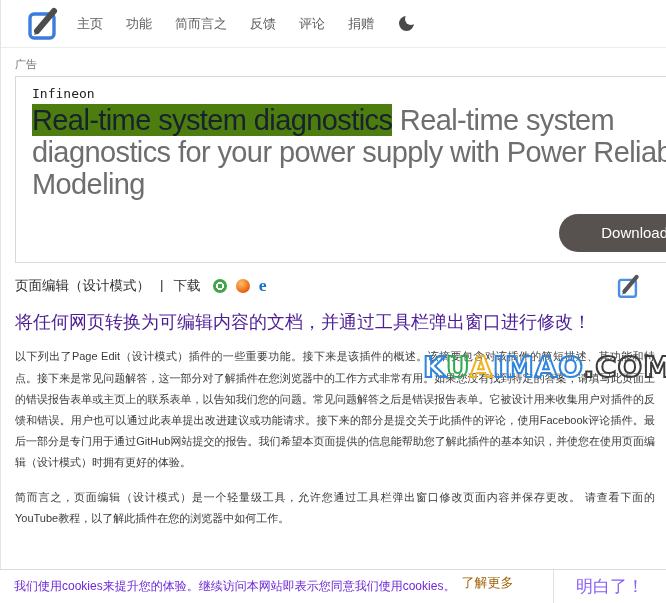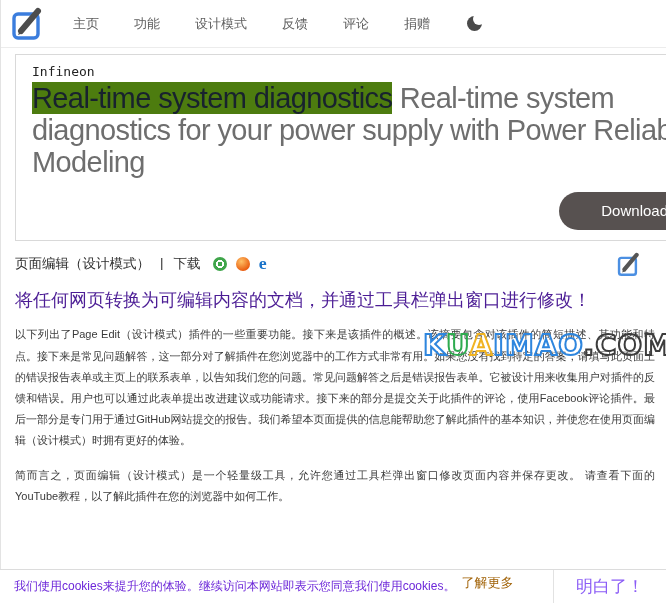--- a/index.html
+++ b/index.html
@@ -1,22 +1,22 @@
 <!DOCTYPE html>
 <html><head>
 <meta charset="utf-8">
 <style>
   * { margin:0; padding:0; box-sizing:border-box; }
   html,body { width:666px; height:603px; overflow:hidden; background:#fff;
     font-family:"Liberation Sans","DejaVu Sans",sans-serif; color:#3a3a3a; }
   body { border-left:1px solid #e3e3e3; position:relative; }
 
   
-  .navbar { height:48px; display:flex; align-items:center; padding:0 4px;
-    border-bottom:1px solid #ececec; background:#fff;gap:12px; }
+  .navbar { height:48px; display:flex; align-items:center; padding:0 20px;
+    border-bottom:1px solid #ececec; background:#fff; }
   .logo { width:34px; height:34px; margin:0 14px 0 6px; position:relative; flex:0 0 auto; cursor:pointer; }
   .nav-item { font-size:13px; color:#5f5f5f; margin:0 19px 0 0; padding:6px 2px; cursor:pointer; white-space:nowrap; }
   .moon { width:15px; height:15px; border-radius:50%; background:#4a4a4a; position:relative; margin-left:4px; cursor:pointer; }
   .moon::after { content:""; position:absolute; width:12px; height:12px; border-radius:50%;
     background:#fff; top:-3px; right:-3px; }
 
   
   .content { padding:6px 0 0 14px; }
   .ad-label { font-size:11px; color:#7a7a7a; margin:3px 0 4px 0; }
 
@@ -66,29 +66,30 @@
 <div class="navbar">
   <div class="logo">
     <svg width="34" height="34" viewBox="0 0 34 34">
       <rect x="3" y="7" width="24" height="24" rx="4" fill="#fff" stroke="#3b7ddd" stroke-width="3.4"></rect>
       <line x1="10" y1="24" x2="27" y2="4" stroke="#4d4d4d" stroke-width="6" stroke-linecap="round"></line>
       <polygon points="7,28 12,26 9,23" fill="#4d4d4d"></polygon>
     </svg>
   </div>
   <span class="nav-item">主页</span>
   <span class="nav-item">功能</span>
-  <span class="nav-item">设计模式</span>
+  <span class="nav-item">简而言之</span>
   <span class="nav-item">反馈</span>
   <span class="nav-item">评论</span>
   <span class="nav-item">捐赠</span>
   <span class="moon"></span>
 </div>
 
 <div class="content">
 
+  <div class="ad-label">广告</div>
 
   <div class="ad-box">
     <div class="advertiser">Infineon</div>
     <div class="headline"><span class="hl">Real-time system diagnostics</span><span> Real-time system diagnostics for your power supply with Power Reliability Modeling</span></div>
     <div class="dl-row">
       <button class="download-btn">Download</button>
     </div>
   </div>
 
   <div class="product-row">

